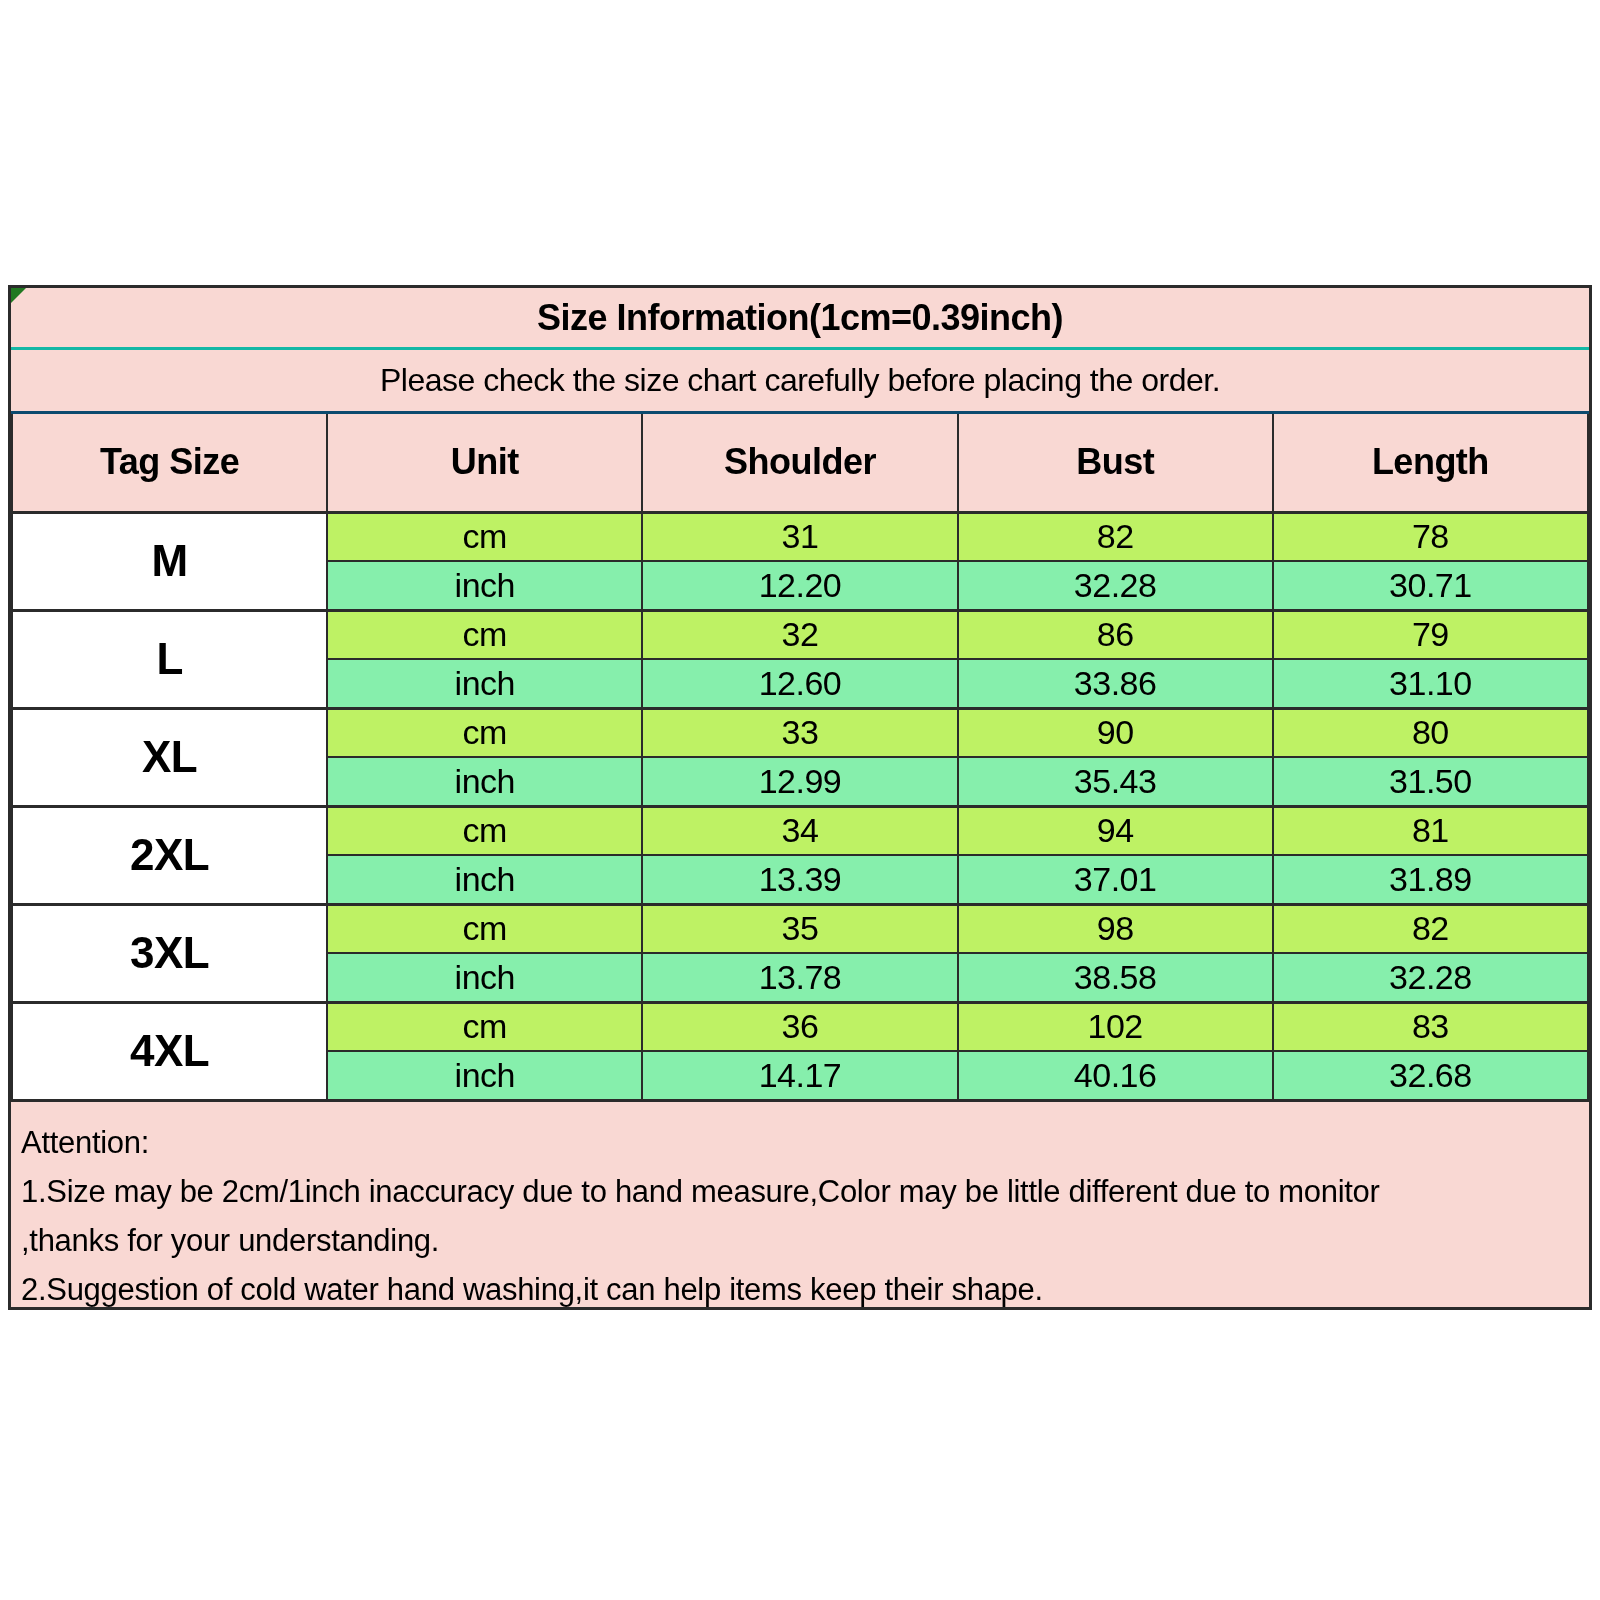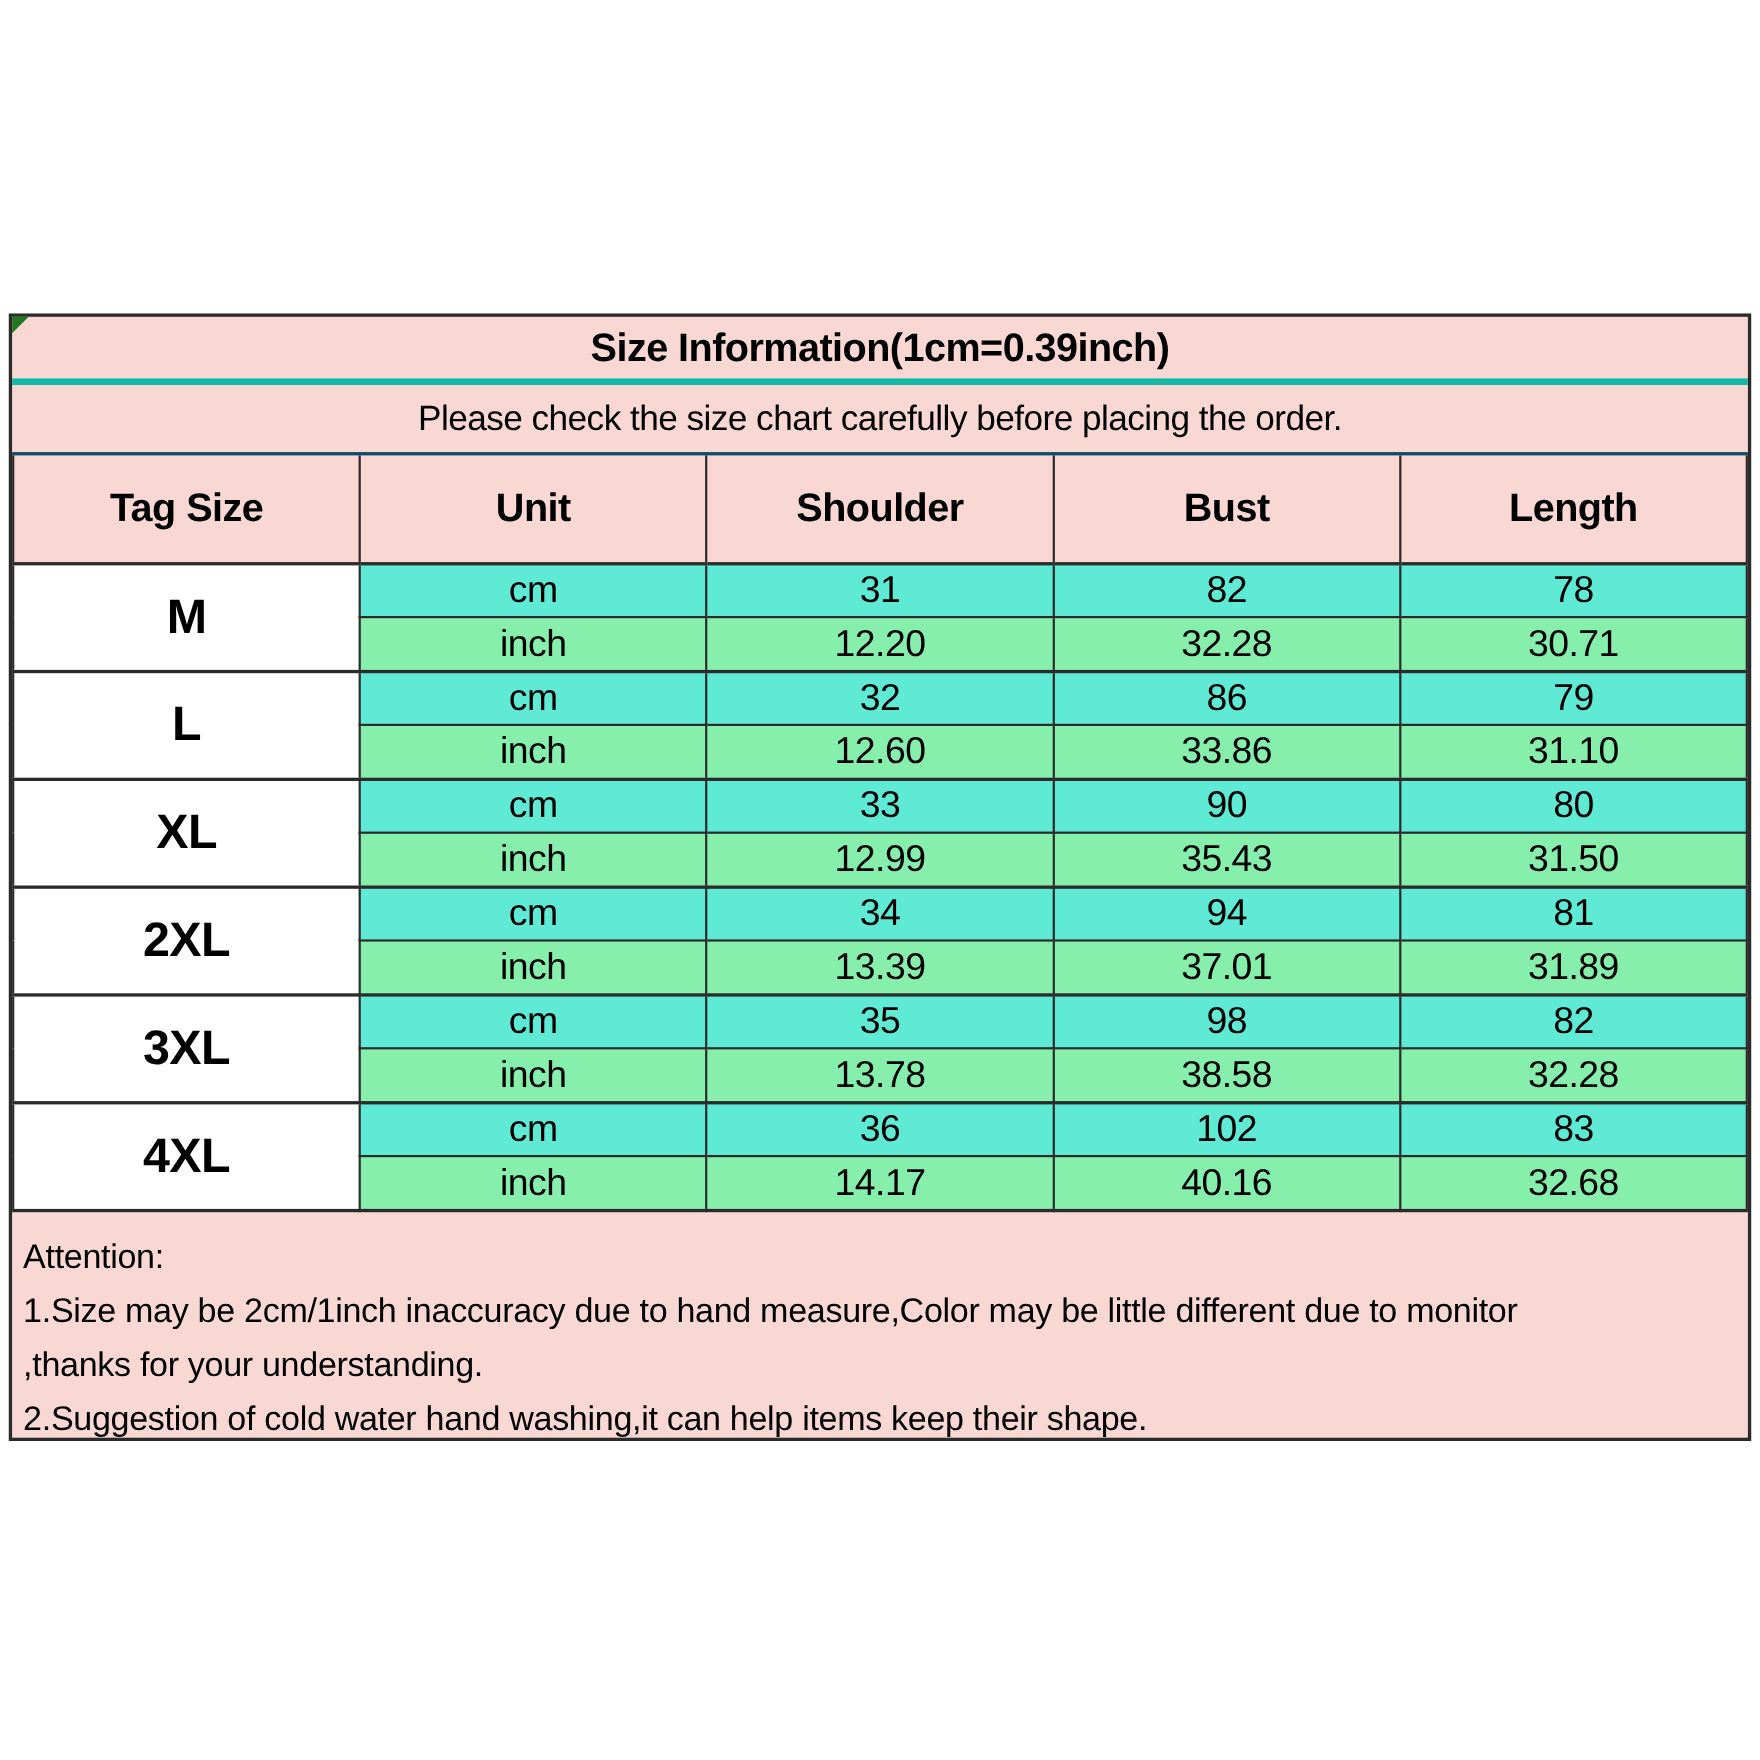--- a/index.html
+++ b/index.html
@@ -25,21 +25,21 @@
   .corner-marker {
     position: absolute;
     top: 0; left: 0;
     width: 0; height: 0;
     border-top: 15px solid #217821;
     border-right: 15px solid transparent;
     z-index: 2;
   }
   .title-row {
     height: 62px;
-    border-bottom: 6px solid #14b8a6;
+    border-bottom: 3px solid #14b8a6;
     display: flex; align-items: center; justify-content: center;
     font-size: 36px; font-weight: bold;
     letter-spacing: -0.5px;
   }
   .subtitle-row {
     height: 64px;
     border-bottom: 3px solid #0c4a6e;
     display: flex; align-items: center; justify-content: center;
     font-size: 32px;
     letter-spacing: -0.5px;
@@ -60,21 +60,21 @@
     background: transparent;
     letter-spacing: -0.5px;
     margin-top: 16px;
   }
   table.size-table td {
     height: 49px;
     font-size: 34px;
     text-align: center; vertical-align: middle;
     border-left: 2px solid #2b2b2b;
     border-right: 2px solid #2b2b2b;
-    background: #5eead4;
+    background: #bef264;
     letter-spacing: -0.5px;
     padding: 0;
   }
   table.size-table tbody { border-bottom: 3px solid #2b2b2b; }
   table.size-table tr.cm-row td { border-bottom: 2px solid #2b2b2b; }
   table.size-table td.size-cell {
     font-size: 44px; font-weight: bold;
     background: #ffffff;
     border-bottom: none;
   }

